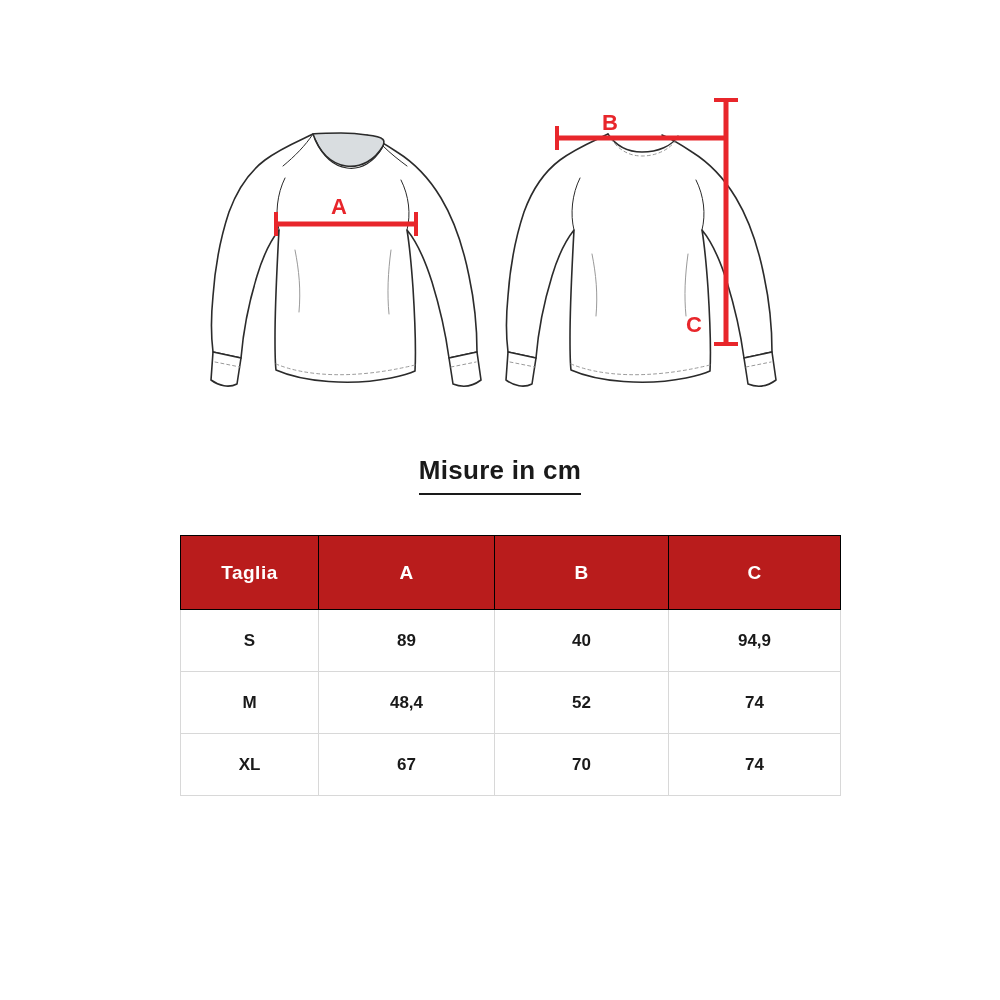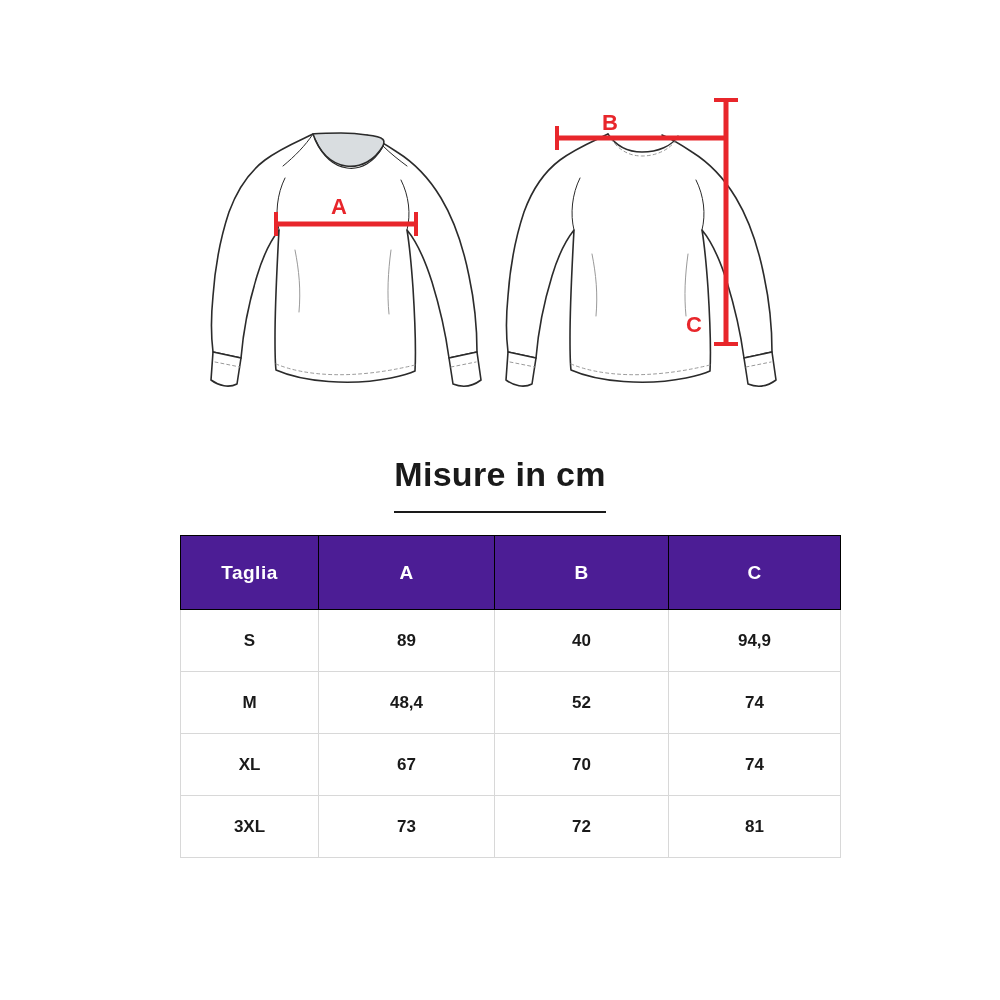--- a/index.html
+++ b/index.html
@@ -43,25 +43,25 @@
   
   .title-wrap {
     position: absolute;
     left: 0;
     top: 455px;
     width: 1000px;
     text-align: center;
   }
   .title {
     display: inline-block;
-    font-size: 34px;
+    font-size: 26px;
     font-weight: bold;
     letter-spacing: 0.3px;
     color: #1a1a1a;
-    padding-bottom: 17px;
+    padding-bottom: 7px;
     border-bottom: 2px solid #1a1a1a;
   }
 
   
   .table-wrap {
     position: absolute;
     left: 180px;
     top: 535px;
     width: 660px;
   }
@@ -73,21 +73,21 @@
   table.size-table th,
   table.size-table td {
     border: 1px solid #d8d8d8;
     text-align: center;
     font-size: 17px;
     font-weight: bold;
     height: 59px;
     color: #1a1a1a;
   }
   table.size-table thead th {
-    background: #4c1d95;
+    background: #b91c1c;
     color: #ffffff;
     border: 1px solid #000000;
     height: 71px;
     font-size: 19px;
     letter-spacing: 0.5px;
     margin-top: 40px;
   }
   table.size-table col.c0 { width: 138px; }
   table.size-table col.c1 { width: 176px; }
   table.size-table col.c2 { width: 174px; }
@@ -242,23 +242,17 @@
           <td>48,4</td>
           <td>52</td>
           <td>74</td>
         </tr>
         <tr>
           <td>XL</td>
           <td>67</td>
           <td>70</td>
           <td>74</td>
         </tr>
-        <tr>
-          <td>3XL</td>
-          <td>73</td>
-          <td>72</td>
-          <td>81</td>
-        </tr>
       </tbody>
     </table>
   </div>
 
 </div>
 
 </body></html>

